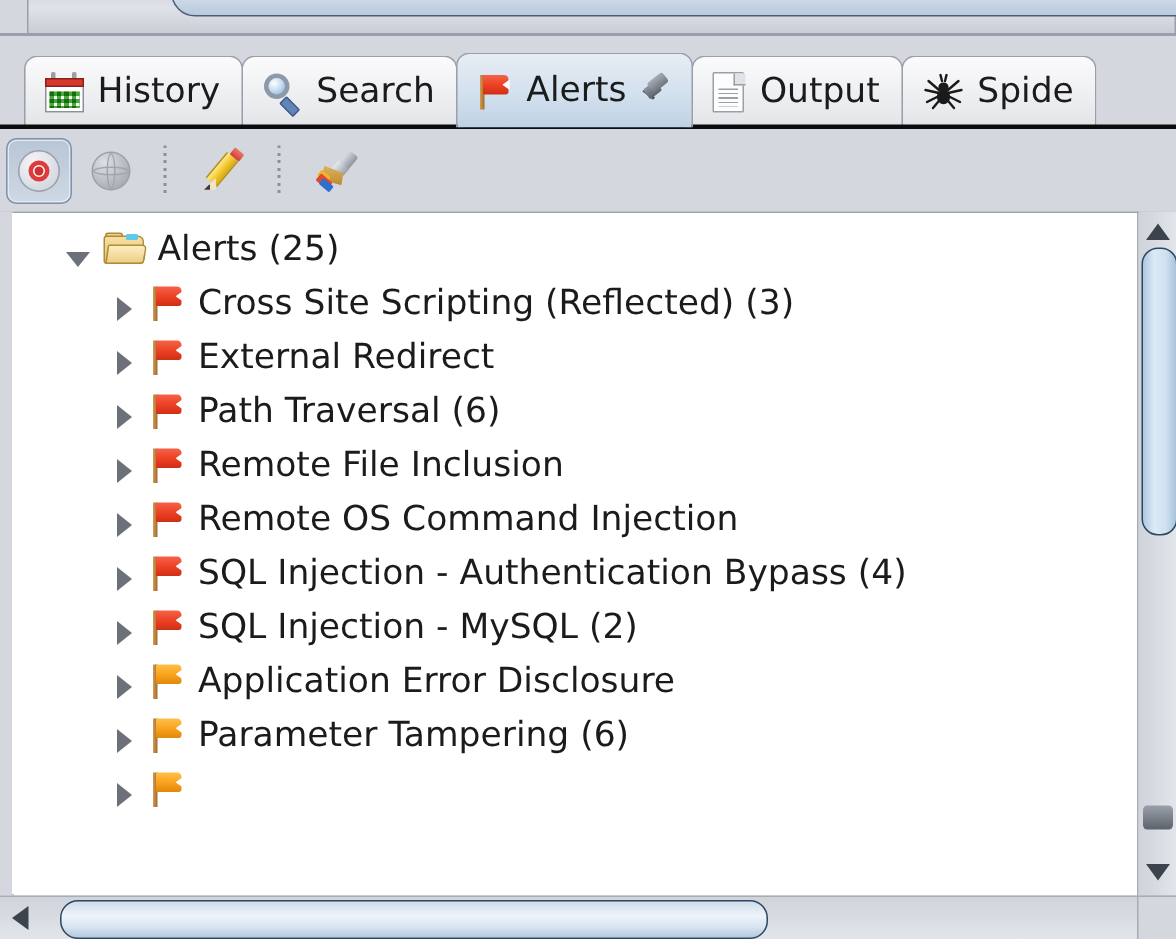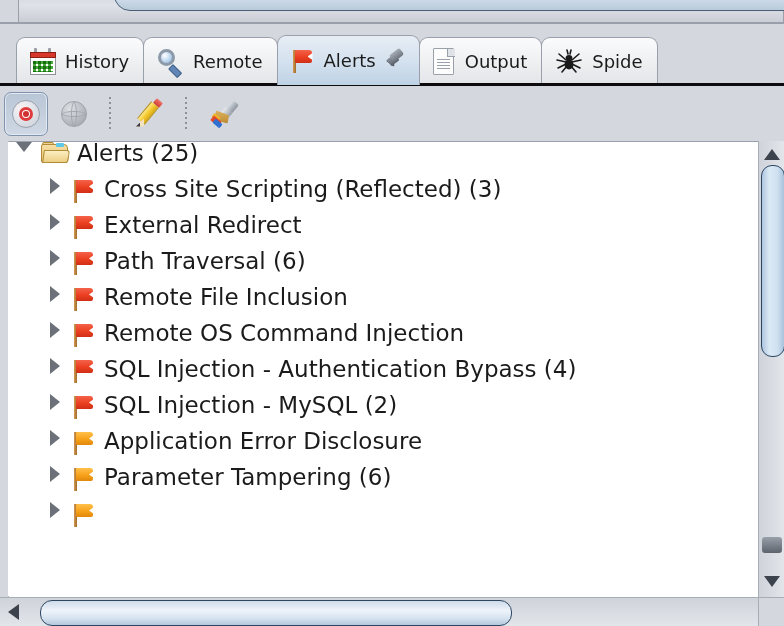--- a/index.html
+++ b/index.html
@@ -52,21 +52,21 @@
     height: 48px;
     display: flex; align-items: center;
     gap: 9px;
     padding: 0 14px 0 13px;
     margin-right: -1px;
     box-sizing: border-box;
     background: linear-gradient(to bottom, #fbfbfc 0%, #f0f1f3 45%, #e2e4e8 100%);
     border: 1px solid #9aa0ab;
     border-bottom: none;
     border-radius: 9px 9px 0 0;
-    font-size: 18px;
+    font-size: 23px;
     color: #1b1b1b;
     white-space: nowrap;
   }
   .tab.active {
     background: linear-gradient(to bottom, #e7edf4 0%, #d3e0ee 55%, #bed2e5 100%);
     z-index: 5;
     height: 50px;
   }
   .tab-label { line-height: 1; }
 
@@ -324,23 +324,24 @@
   .panel-left-edge {
     position: absolute; left: 0; top: 141px; width: 8px; height: 456px;
     background: #d4d7de; border-right: 1px solid #b4b9c2;
   }
   .tree {
     position: absolute; left: 8px; top: 142px; width: 750px; height: 454px;
     overflow: hidden;
     background: #ffffff;
   }
   .node {
-    display: flex; align-items: flex-start;
+    display: flex; align-items: flex-end;
     height: 36px;
     white-space: nowrap;
+    margin-left: 28px;
   }
   .node-root { padding-left: 8px; }
   .node-child { padding-left: 42px; }
   .twisty-down {
     width: 0; height: 0; flex: 0 0 auto;
     border-left: 8px solid transparent; border-right: 8px solid transparent;
     border-top: 10px solid #6b7079;
     margin-right: 9px;
   }
   .twisty-right {
@@ -440,21 +441,21 @@
           <span class="cal-grid"></span>
         </span>
         <span class="tab-label">History</span>
       </div>
 
       <div class="tab">
         <span class="ico ico-search">
           <span class="mag-handle"></span>
           <span class="mag-lens"></span>
         </span>
-        <span class="tab-label">Remote</span>
+        <span class="tab-label">Search</span>
       </div>
 
       <div class="tab active">
         <span class="ico ico-flag">
           <span class="flag-pole"></span>
           <span class="flag-cloth red">
               <span class="flag-notch"></span>
             </span>
         </span>
         <span class="tab-label">Alerts</span>

